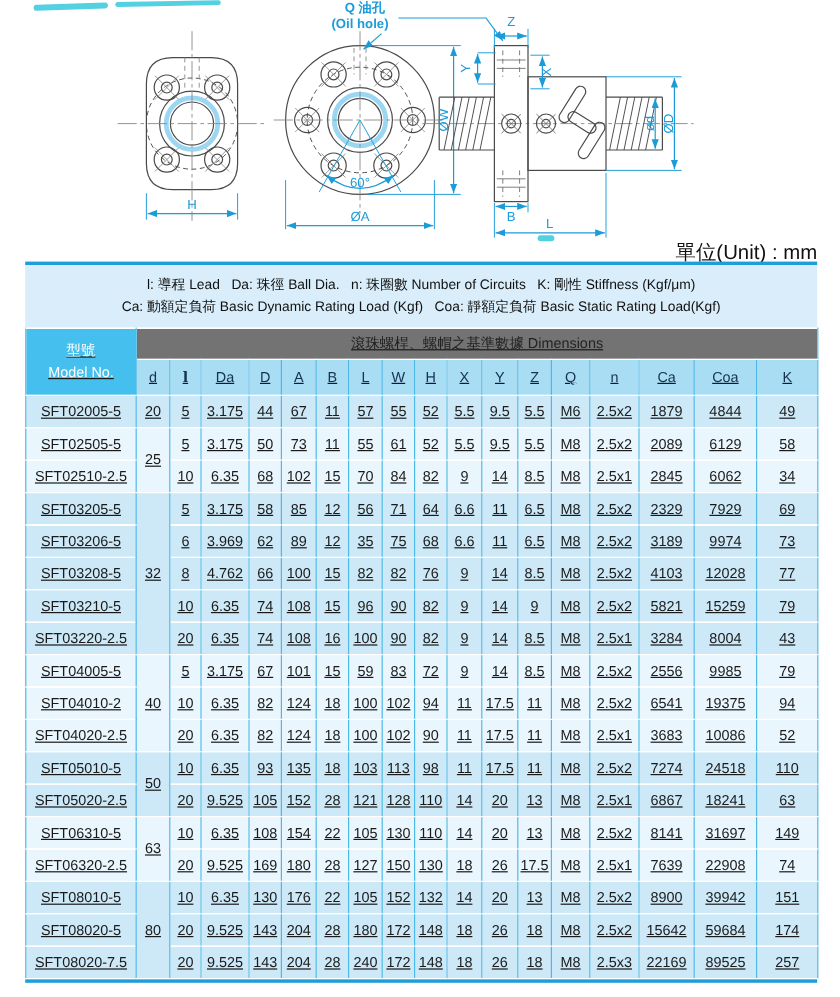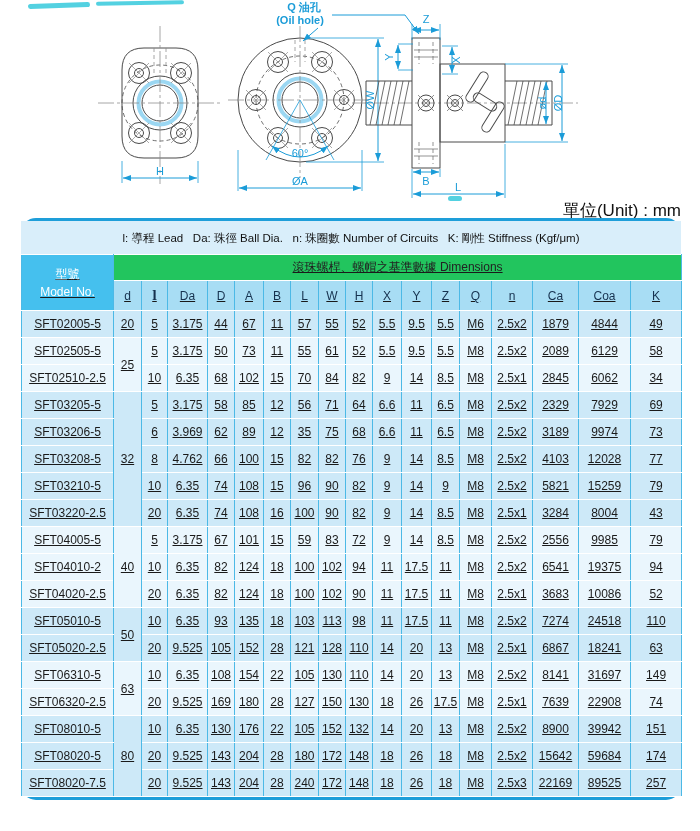--- a/index.html
+++ b/index.html
@@ -6,31 +6,31 @@
   body{width:700px;height:831px;position:relative;overflow:hidden;background:#ffffff;
        font-family:"Liberation Sans",sans-serif;color:#1a1a1a;}
   .drawings{position:absolute;left:0;top:0;width:700px;height:216px;padding-left:12px;}
   .drawings svg{position:absolute;left:0;top:0;}
   .lbl{position:absolute;color:#1b9cd8;font-size:11px;line-height:12px;text-align:center;}
   .lbl.bold{font-weight:bold;}
   .lbl.rot{width:22px;transform:rotate(-90deg);transform-origin:center center;}
   .artifact{position:absolute;background:#35c9dc;border-radius:3px;opacity:.85;}
   .unit{position:absolute;top:199px;right:19px;font-size:17px;color:#111;white-space:pre;}
   .table-wrap{position:absolute;left:21px;top:218px;width:660px;
-              border-top:3px solid #1e9ed9;border-bottom:3px solid #1e9ed9;border-radius:15px;}
+              border-top:3px solid #1e9ed9;border-bottom:3px solid #1e9ed9;}
   .note{background:#d9eefa;text-align:center;font-size:11.5px;line-height:1.6;
         padding:8px 0 7px 0;color:#111;}
   .note div{white-space:pre;}
   table.spec{border-collapse:collapse;width:660px;table-layout:fixed;text-decoration:underline;}
   table.spec th,table.spec td{
     border-left:1px solid #4cb9e6;border-right:1px solid #4cb9e6;
     border-top:1px solid #ffffff;border-bottom:1px solid #ffffff;
     padding:0;text-align:center;font-size:12px;overflow:hidden;}
   th.model-head{background:#45c0ee;color:#ffffff;font-size:12.5px;font-weight:normal;line-height:1.5;}
-  th.dim-head{background:#22c55e;color:#222;font-weight:normal;font-size:12px;height:25px;}
+  th.dim-head{background:#737373;color:#222;font-weight:normal;font-size:12px;height:25px;}
   th.col-head{background:#a8ddf4;color:#16324f;font-weight:normal;font-size:12.5px;height:29px;}
   th.col-head.lead-sym{font-family:"DejaVu Serif",serif;font-weight:bold;}
   tbody td{height:26px;color:#1a1a1a;}
   tr.g-dark td{background:#cde9f8;}
   tr.g-light td{background:#eaf6fd;}
   td.model-cell{text-align:left;padding-left:9px;font-size:12px;}
 </style>
 </head>
 <body>
 
@@ -225,20 +225,21 @@
     <div class="artifact" style="left:28px;top:3px;width:62px;height:5px;transform:rotate(-2deg)"></div>
     <div class="artifact" style="left:96px;top:1px;width:88px;height:4px;transform:rotate(-1deg)"></div>
     <div class="artifact" style="left:448px;top:196px;width:14px;height:5px"></div>
   </div>
 
   <div class="unit">單位(Unit) : mm</div>
 
   <div class="table-wrap">
     <div class="note">
       <div>l: 導程 Lead   Da: 珠徑 Ball Dia.   n: 珠圈數 Number of Circuits   K: 剛性 Stiffness (Kgf/μm)</div>
+      <div>Ca: 動額定負荷 Basic Dynamic Rating Load (Kgf)   Coa: 靜額定負荷 Basic Static Rating Load(Kgf)</div>
     </div>
     <table class="spec">
       <colgroup>
         <col style="width:92px">
           <col style="width:28px">
           <col style="width:26px">
         <col style="width:40px">
           <col style="width:27px">
           <col style="width:29px">
         <col style="width:27px">

